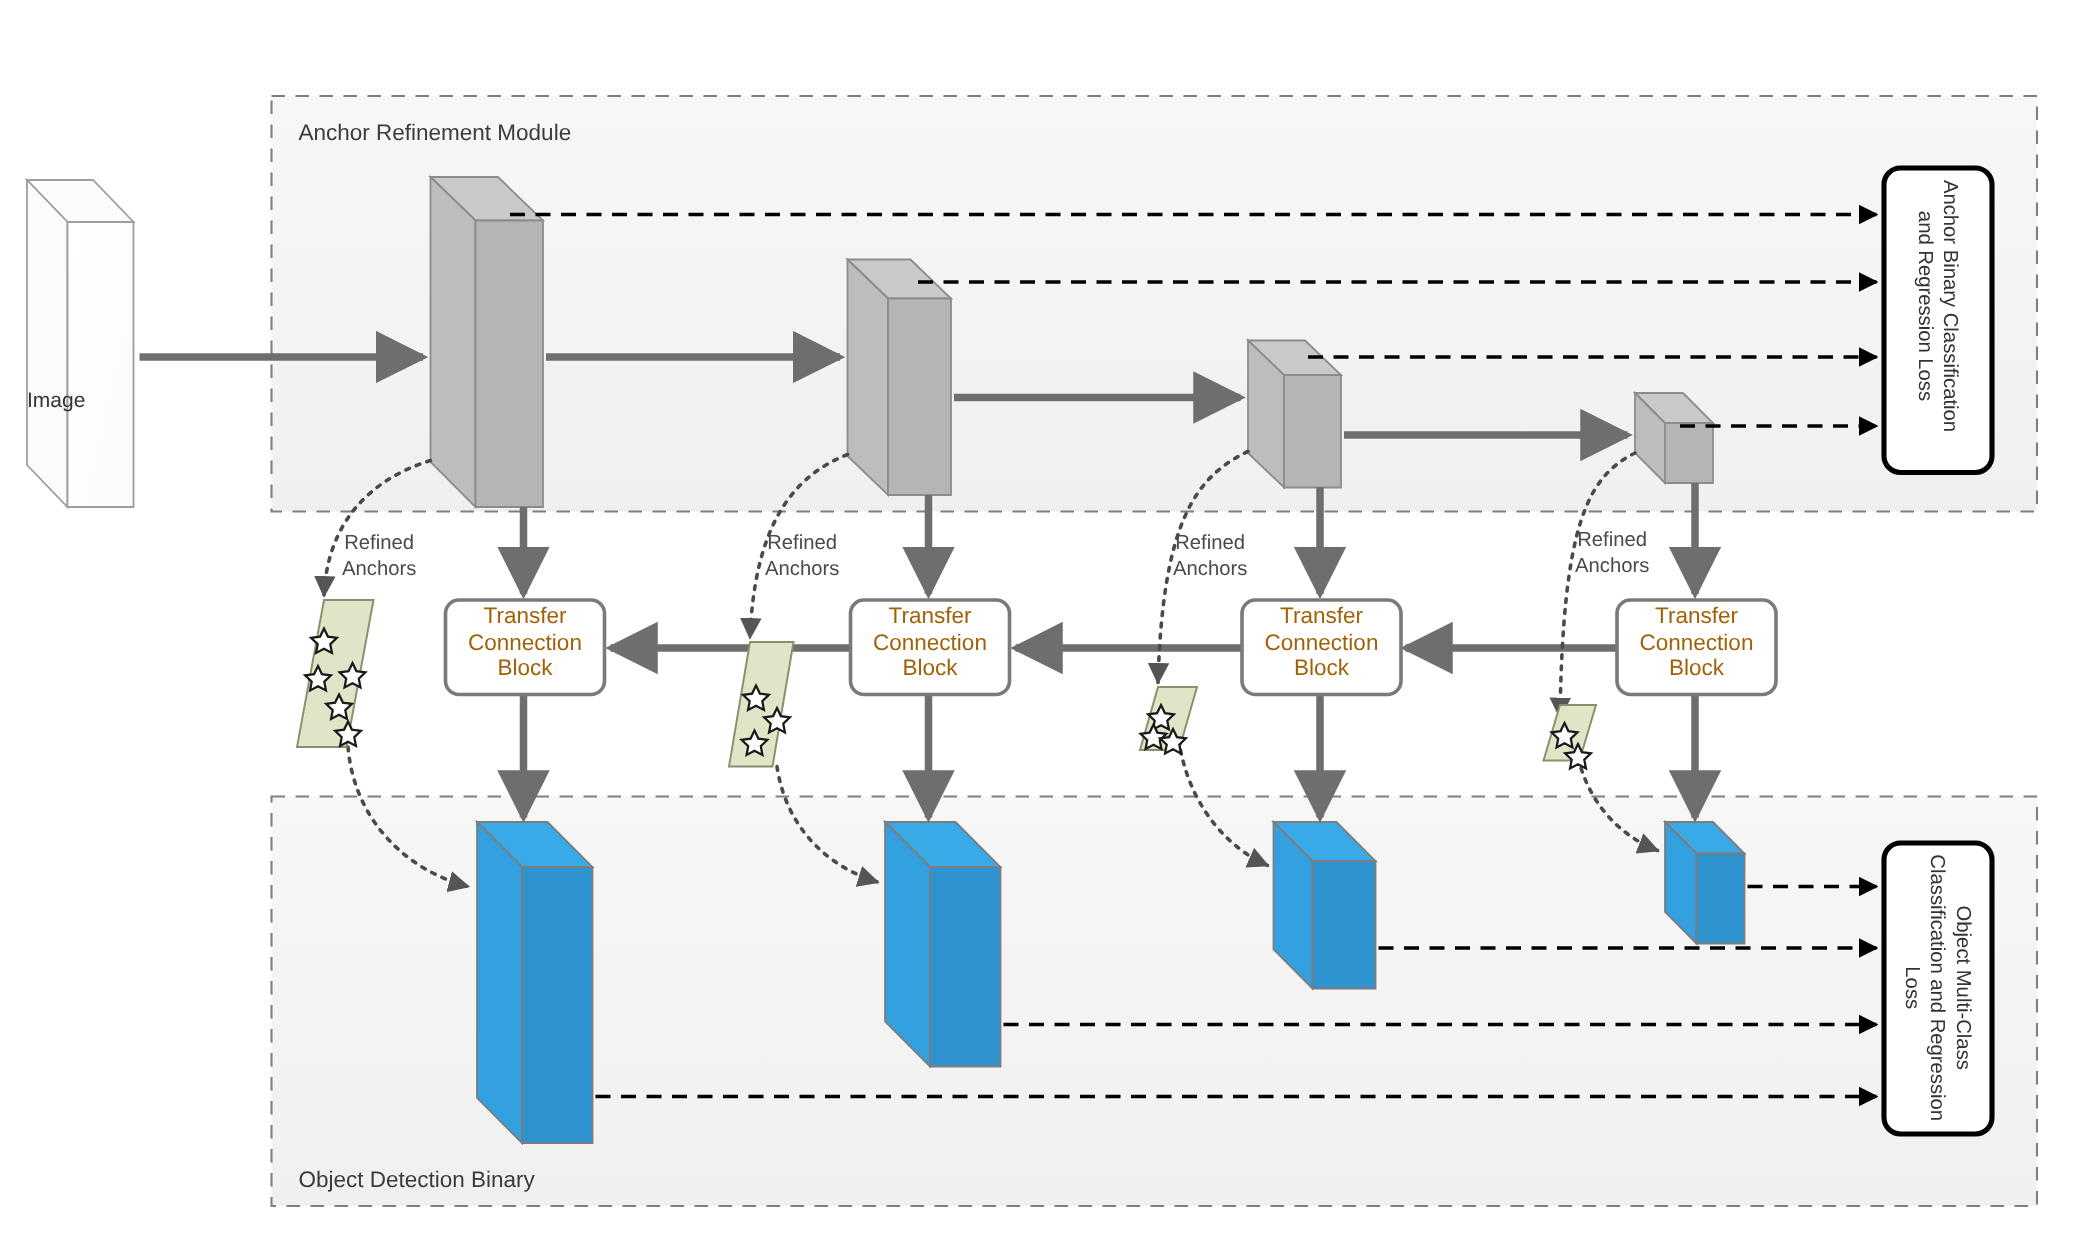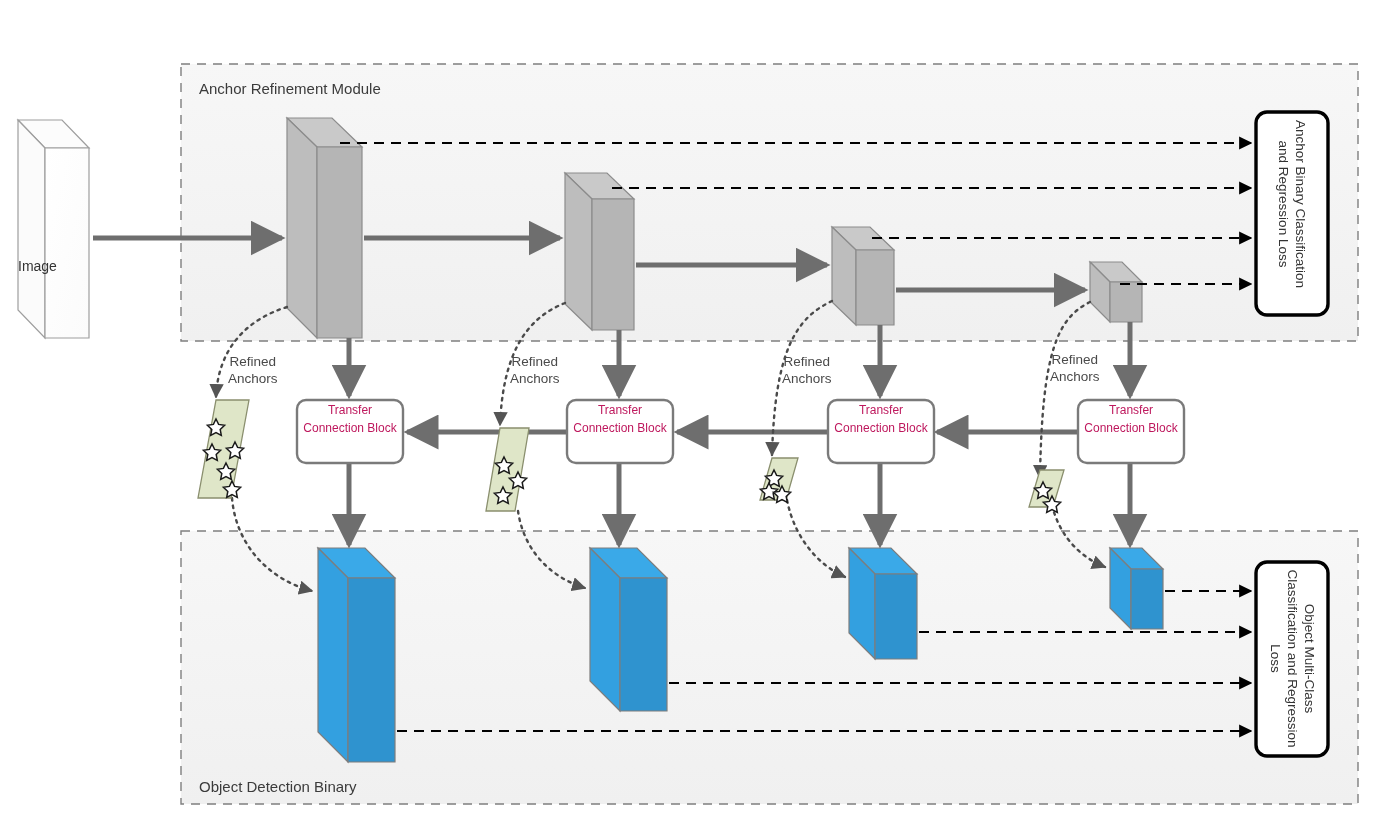--- a/index.html
+++ b/index.html
@@ -6,21 +6,21 @@
   body{width:1386px;height:824px;font-family:"Liberation Sans","DejaVu Sans",sans-serif;overflow:hidden;}
   #root{position:relative;width:1386px;height:824px;}
   svg.layer{position:absolute;left:0;top:0;width:1386px;height:824px;}
   .mod-label{
     position:absolute;font-size:15px;color:#3b3b3b;white-space:nowrap;
   }
   .ra-label{
     position:absolute;font-size:13.5px;color:#4a4a4a;line-height:17px;text-align:center;white-space:nowrap;
   }
   .tcb-label{
-    position:absolute;font-size:12px;color:#be185d;line-height:17.5px;text-align:center;width:106px;
+    position:absolute;font-size:15px;color:#a16207;line-height:17.5px;text-align:center;width:106px;
   }
   .img-label{position:absolute;font-size:14px;color:#333;}
   .loss-label{
     position:absolute;font-size:13.5px;color:#333;line-height:17px;text-align:center;
     transform-origin:center center;white-space:nowrap;
   }
 </style>
 </head>
 <body>
 

